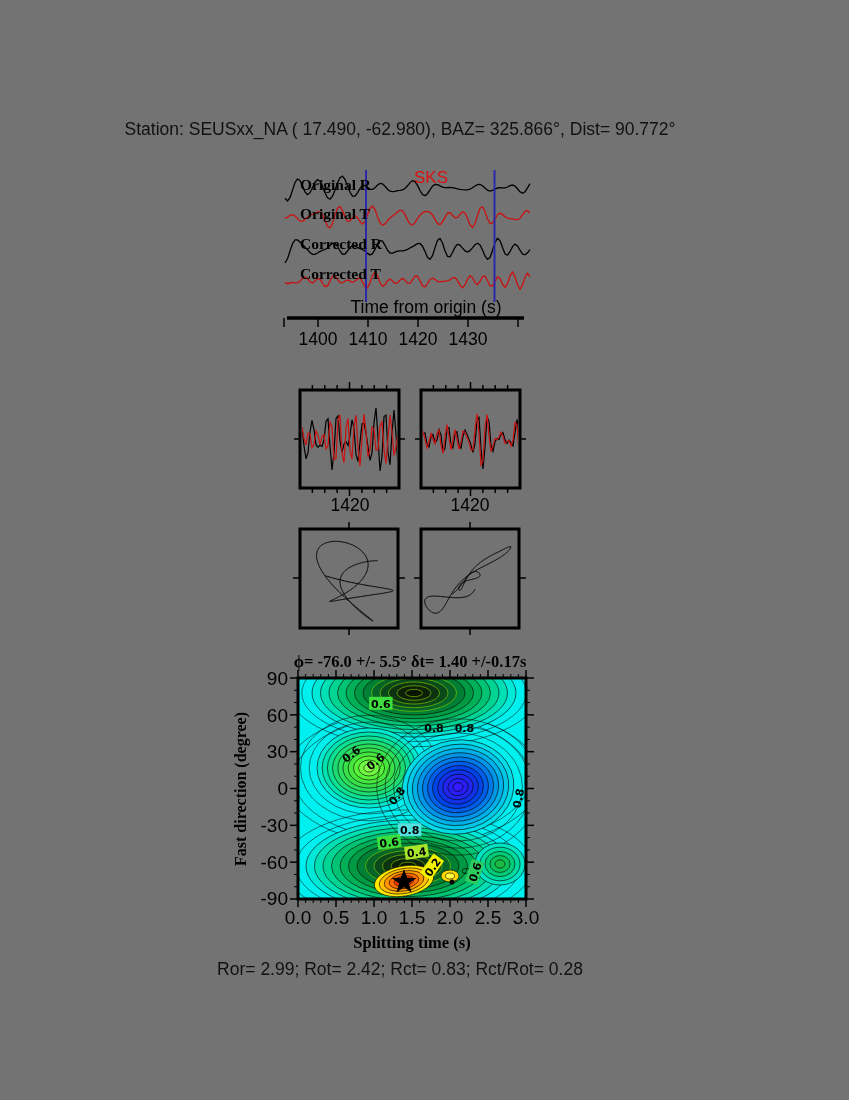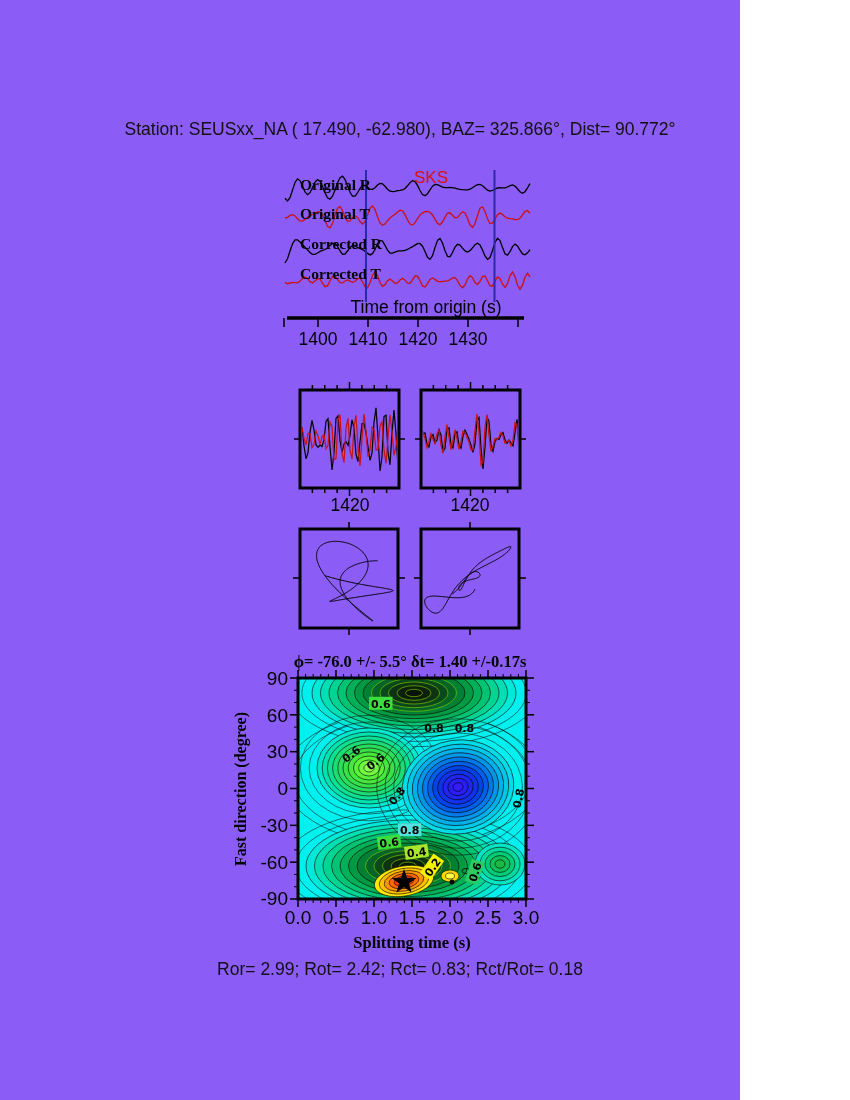--- a/index.html
+++ b/index.html
@@ -1,16 +1,16 @@
 <!DOCTYPE html>
 <html><head>
 <meta charset="utf-8">
 <style>
   html,body{margin:0;padding:0;background:#ffffff;}
-  .page{position:relative;width:740px;height:1100px;background:#8b5cf6;overflow:hidden;
+  .page{position:relative;width:849px;height:1100px;background:#737373;overflow:hidden;
         font-family:"Liberation Sans",sans-serif;}
   .hdr{position:absolute;top:116px;left:0;width:800px;text-align:center;
        font-size:17.5px;line-height:27px;color:#111;}
   .ftr{position:absolute;top:959px;left:0;width:800px;text-align:center;
        font-size:17.5px;color:#111;}
   svg{position:absolute;top:0;left:0;}
   text{fill:#000;}
   .tlabel{font-family:"Liberation Serif",serif;font-weight:bold;font-size:15.5px;}
   .sks{font-family:"Liberation Sans",sans-serif;font-size:17px;fill:#dd1111;}
   .ticklab{font-family:"Liberation Sans",sans-serif;font-size:17.5px;}
@@ -380,14 +380,14 @@
         </clipPath>
         <clipPath id="pr">
           <rect x="423" y="531" width="94" height="95"></rect>
         </clipPath>
         <clipPath id="cmap">
           <rect x="298" y="678" width="228" height="221"></rect>
         </clipPath>
       </defs>
     </svg>
 
-  <div class="ftr">Ror= 2.99; Rot= 2.42; Rct= 0.83; Rct/Rot= 0.18</div>
+  <div class="ftr">Ror= 2.99; Rot= 2.42; Rct= 0.83; Rct/Rot= 0.28</div>
 </div>
 
 </body></html>

